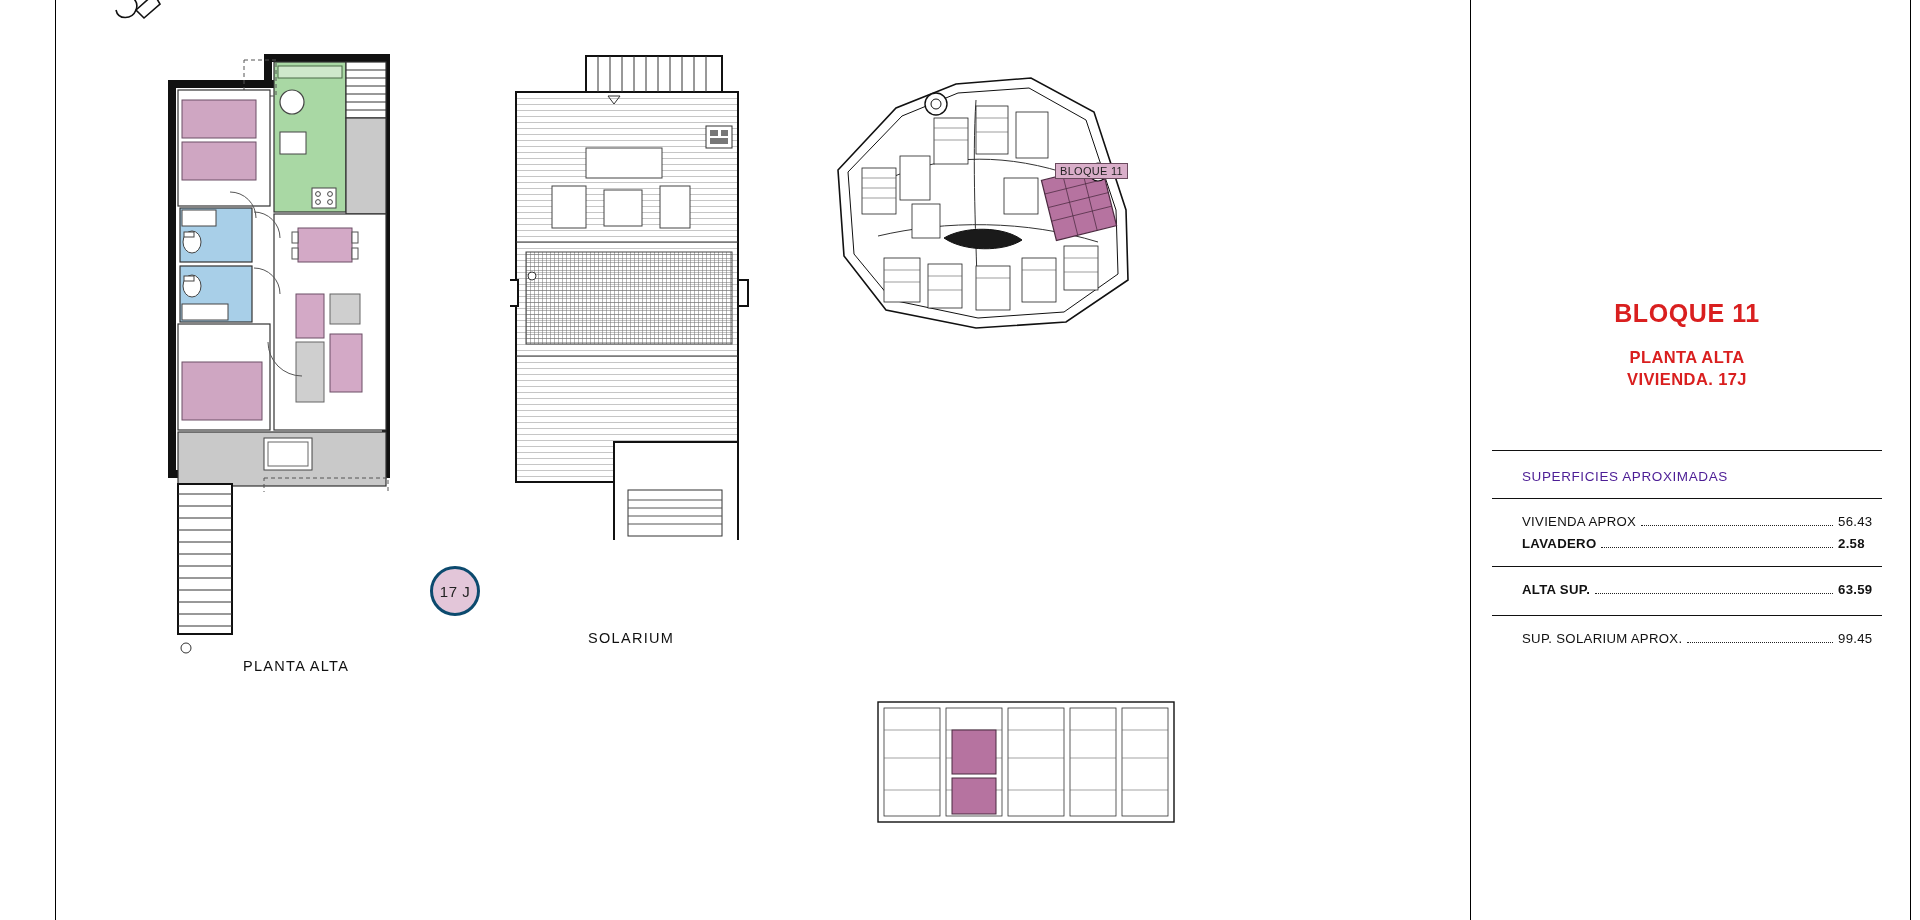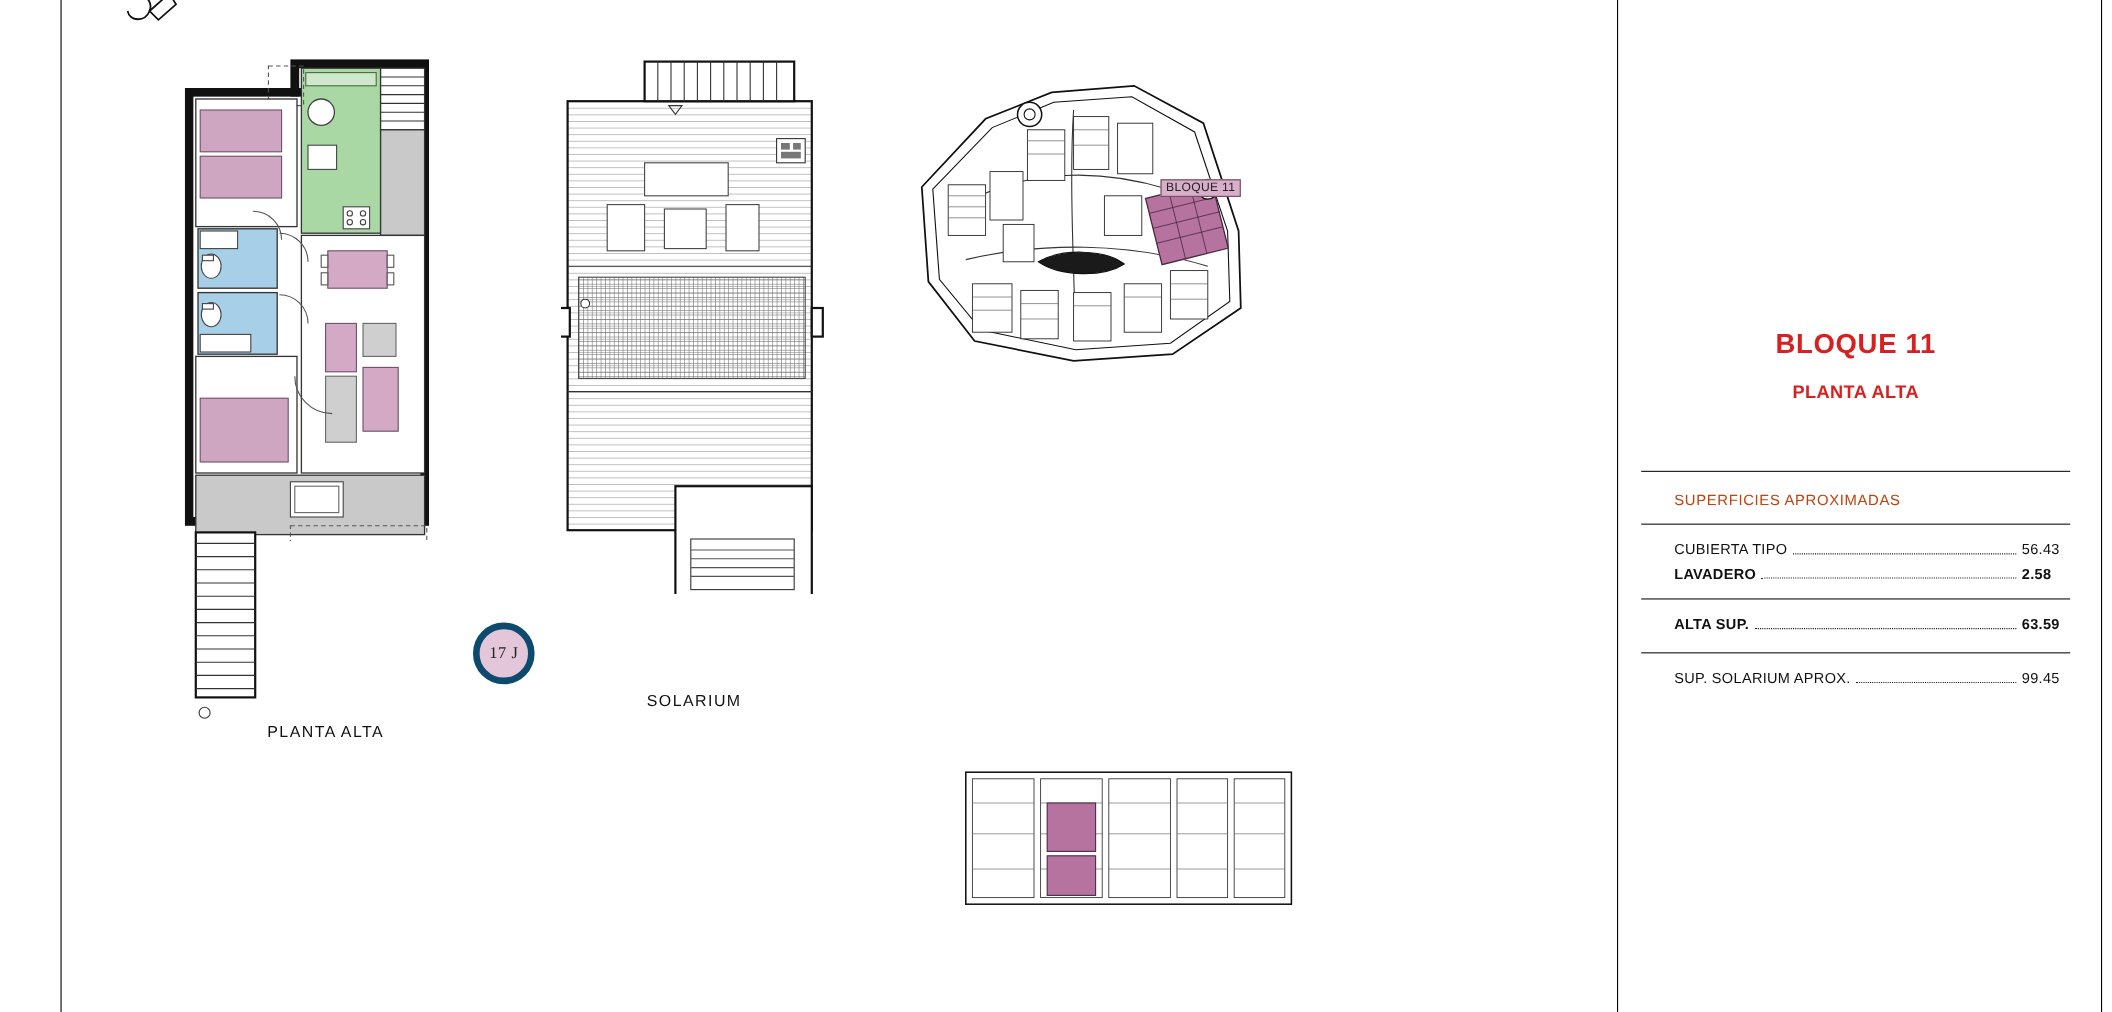--- a/index.html
+++ b/index.html
@@ -93,28 +93,27 @@
   .label-sol  { left: 588px; top: 630px; }
 
   .unit-badge {
     position: absolute;
     left: 430px;
     top: 566px;
     width: 44px;
     height: 44px;
     border-radius: 50%;
     background: #e3c6d9;
-    border: 6px solid #0c4a6e;
+    border: 3px solid #0c4a6e;
     display: flex;
     align-items: center;
     justify-content: center;
     font-size: 15px;
     color: #222;
     letter-spacing: .5px;
-    font-family: Liberation Serif, serif;
   }
 
   
   .info {
     position: absolute;
     left: 1492px;
     top: 300px;
     width: 390px;
   }
   .info-title {
@@ -136,21 +135,21 @@
   }
   .hr {
     height: 1px;
     background: #111;
     margin: 0;
   }
   .hr-main { margin-top: 60px; }
   .areas-head {
     font-size: 13.5px;
     letter-spacing: .6px;
-    color: #c2410c;
+    color: #4c1d95;
     padding: 18px 0 14px 30px;
   }
   .area-row {
     font-size: 13.2px;
     color: #111;
     padding: 3px 0 3px 30px;
     display: flex;
     align-items: baseline;
     letter-spacing: .3px;
   }
@@ -442,31 +441,32 @@
 
   <div class="plan-label label-alta">PLANTA ALTA</div>
   <div class="plan-label label-sol">SOLARIUM</div>
 
   <div class="unit-badge">17 J</div>
 
   <div class="info">
     <div class="info-title">BLOQUE 11</div>
     <div class="info-sub">
       <div>PLANTA ALTA</div>
+      <div>VIVIENDA. 17J</div>
     </div>
 
     <div class="hr hr-main"></div>
 
     <div class="areas-head">SUPERFICIES APROXIMADAS</div>
 
     <div class="hr"></div>
 
     <div class="pad-t">
       <div class="area-row">
-        <span class="area-label">CUBIERTA TIPO</span>
+        <span class="area-label">VIVIENDA APROX</span>
         <span class="area-dots"></span>
         <span class="area-val">56.43</span>
       </div>
       <div class="area-row pad-b">
         <span class="area-label">LAVADERO</span>
         <span class="area-dots"></span>
         <span class="area-val">2.58</span>
       </div>
     </div>
 

